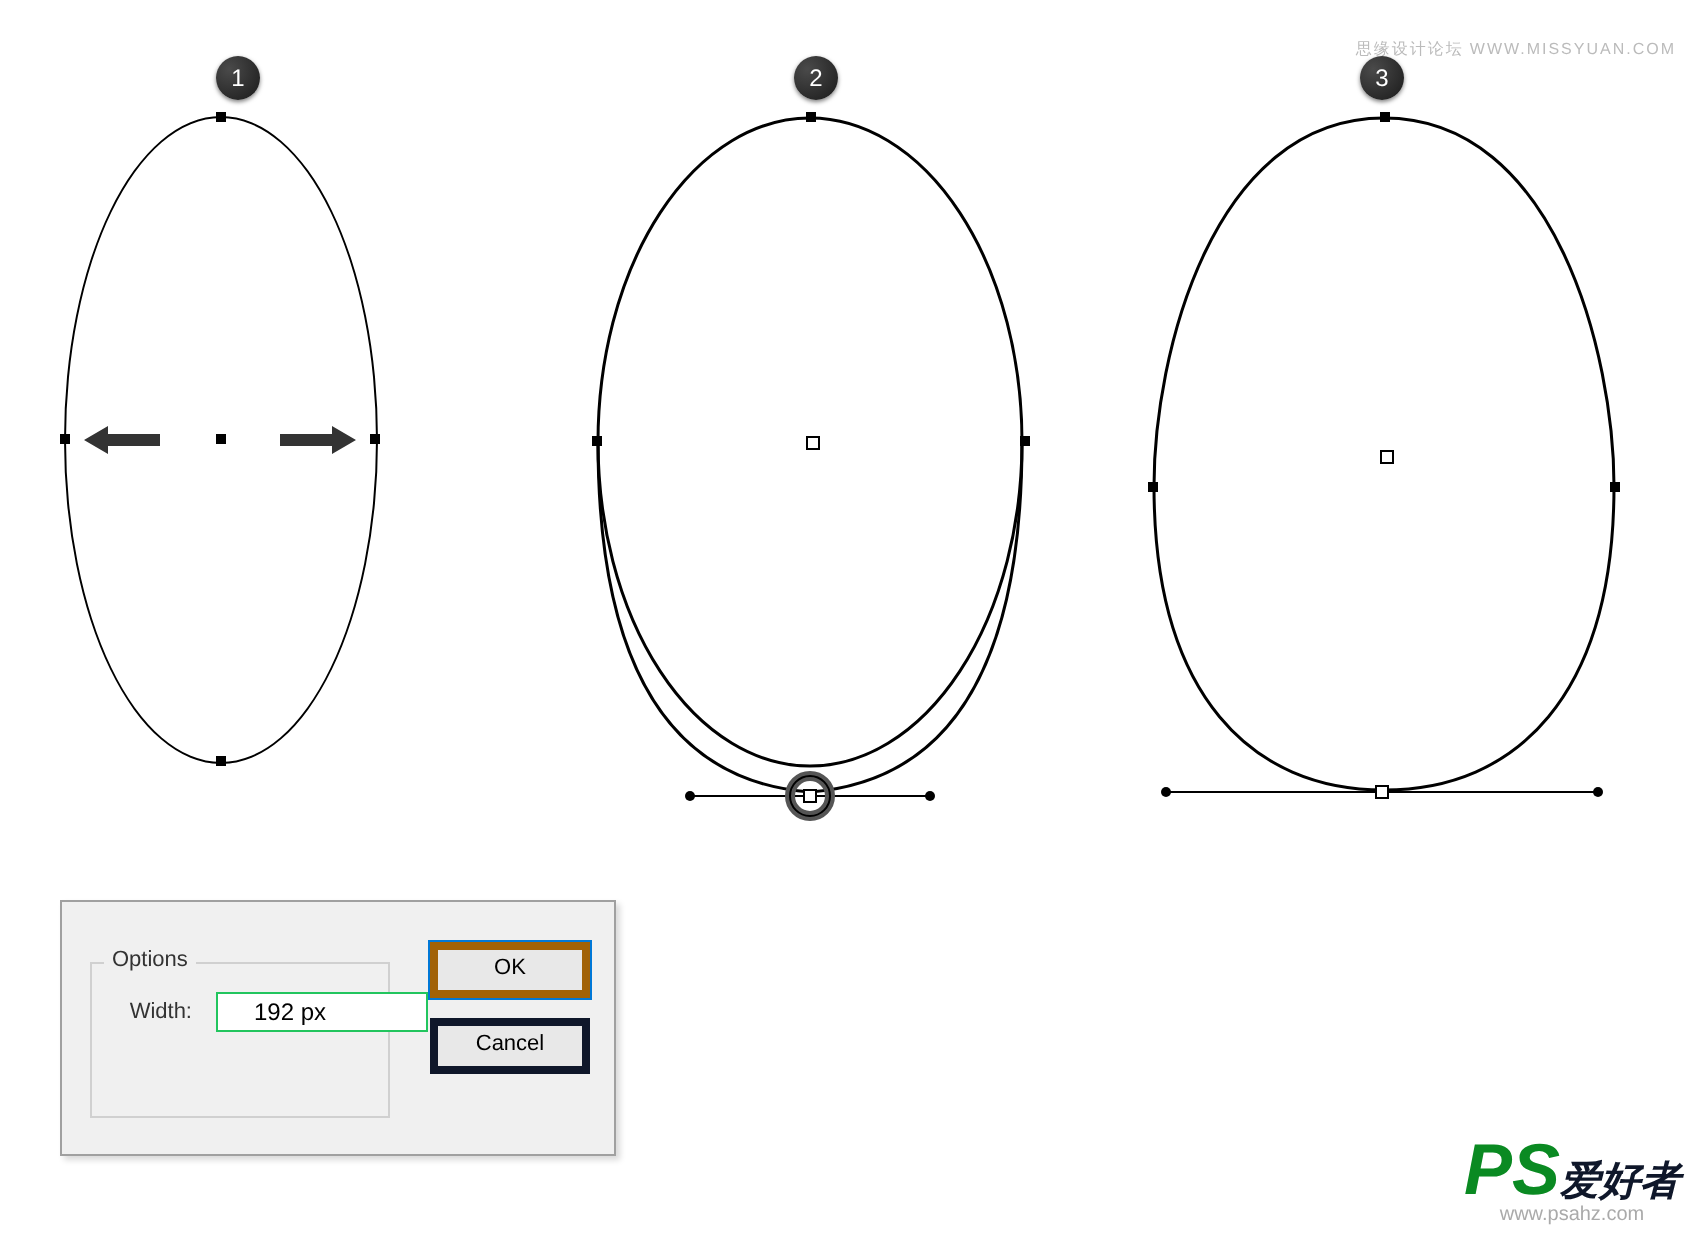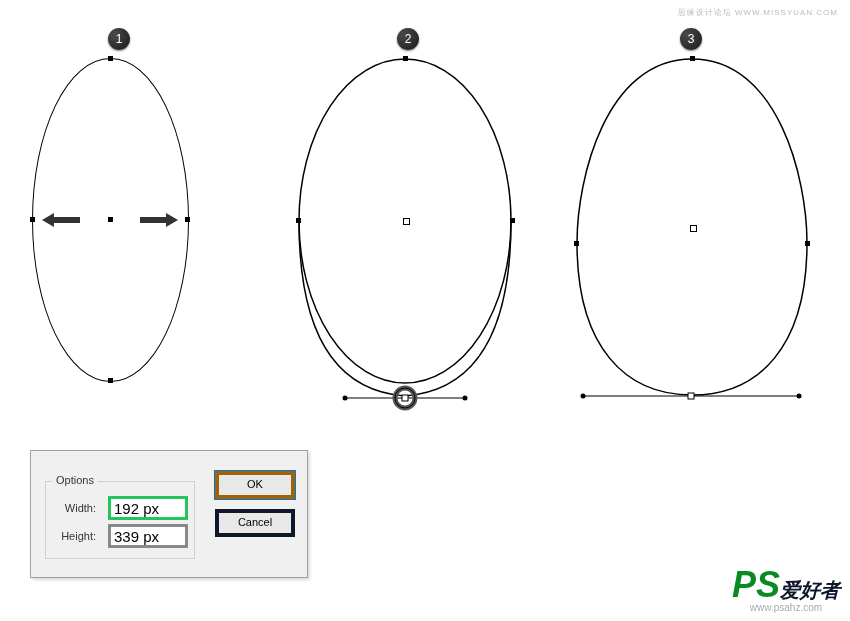--- a/index.html
+++ b/index.html
@@ -1,16 +1,16 @@
 <!DOCTYPE html>
 <html><head>
 <meta charset="utf-8">
 <style>
 body{margin:0;padding:0;width:850px;height:621px;background:#fff;font-family:"Microsoft YaHei",Tahoma,sans-serif;position:relative;overflow:hidden}
-.watermark-top{position:absolute;top:5px;right:12px;color:#888;font-size:11px}
+.watermark-top{position:absolute;top:18px;right:12px;color:#888;font-size:11px}
 .watermark-top span{font-family:Arial,sans-serif;font-size:8px;color:#bbb;letter-spacing:1px}
 .watermark-bottom{position:absolute;bottom:8px;right:10px;font-style:italic;font-weight:bold}
 .watermark-bottom .ps{color:#0a8a22;font-size:36px;font-family:Liberation Sans, sans-serif}
 .watermark-bottom .cn{color:#0f172a;font-size:20px}
 .watermark-bottom .url{display:block;color:#aaa;font-size:10px;font-style:normal;font-weight:normal;text-align:center;margin-top:-4px}
 .badge{position:absolute;width:22px;height:22px;border-radius:50%;background:radial-gradient(circle at 30% 30%,#4a4a4a,#1a1a1a);color:#fff;font-size:12px;text-align:center;line-height:22px;font-family:Arial,sans-serif;box-shadow:0 1px 2px rgba(0,0,0,.5)}
 .b1{left:108px;top:28px}
 .b2{left:397px;top:28px}
 .b3{left:680px;top:28px}
 .ellipse{position:absolute;border:1.5px solid #000;border-radius:50%}
@@ -20,21 +20,21 @@
 .hollow-dot{width:5px;height:5px;border:1px solid #000;background:#fff}
 .anchor{position:absolute;width:5px;height:5px;background:#000}
 .arrow{position:absolute;width:38px;height:14px}
 .arrow svg{width:100%;height:100%}
 .dialog{position:absolute;left:30px;top:450px;width:276px;height:126px;background:#f0f0f0;border:1px solid #a0a0a0;font-family:Tahoma,sans-serif;font-size:11px;box-shadow:2px 2px 3px rgba(0,0,0,.15)}
 .dialog-title{padding:6px 8px;color:#333}
 .options-group{position:absolute;left:14px;top:30px;width:148px;height:76px;border:1px solid #d0d0d0}
 .options-legend{position:absolute;left:6px;top:-8px;background:#f0f0f0;padding:0 4px;font-size:11px;color:#333}
 .field-row{position:absolute;left:8px;display:flex;align-items:center;gap:12px}
 .field-row label{width:42px;text-align:right;color:#333}
-.field-row input{width:68px;height:16px;border:3px solid #22c55e;padding:1px 3px;font-size:15px;background:#fff;color:#000}
+.field-row input{width:68px;height:16px;border:1px solid #22c55e;padding:1px 18px;font-size:12px;background:#fff;color:#000}
 .field-row.r2 input{border-color:#888}
 .btn{position:absolute;left:184px;width:72px;height:20px;background:#e8e8e8;border:4px solid #0f172a;font-size:11px;color:#000;text-align:center;line-height:18px;cursor:pointer}
 .btn-ok{top:20px;border:4px solid #a16207;outline:1px solid #0078d7}
 .btn-cancel{top:58px}
 svg.shape{position:absolute;overflow:visible}
 svg.controls{position:absolute;overflow:visible}
 </style>
 </head>
 <body>
 
@@ -103,20 +103,16 @@
   <rect x="108" y="4" width="6" height="6" fill="#fff" stroke="#000" stroke-width="1"></rect>
 </svg>
 
 <div class="dialog">
   <div class="options-group">
     <div class="options-legend">Options</div>
     <div class="field-row" style="top:14px">
       <label>Width:</label>
       <input type="text" value="192 px" style="">
     </div>
-    <div class="field-row r2" style="top:42px">
-      <label>Height:</label>
-      <input type="text" value="339 px" style="">
-    </div>
   </div>
   <div class="btn btn-ok">OK</div>
   <div class="btn btn-cancel">Cancel</div>
 </div>
 
 </body></html>

